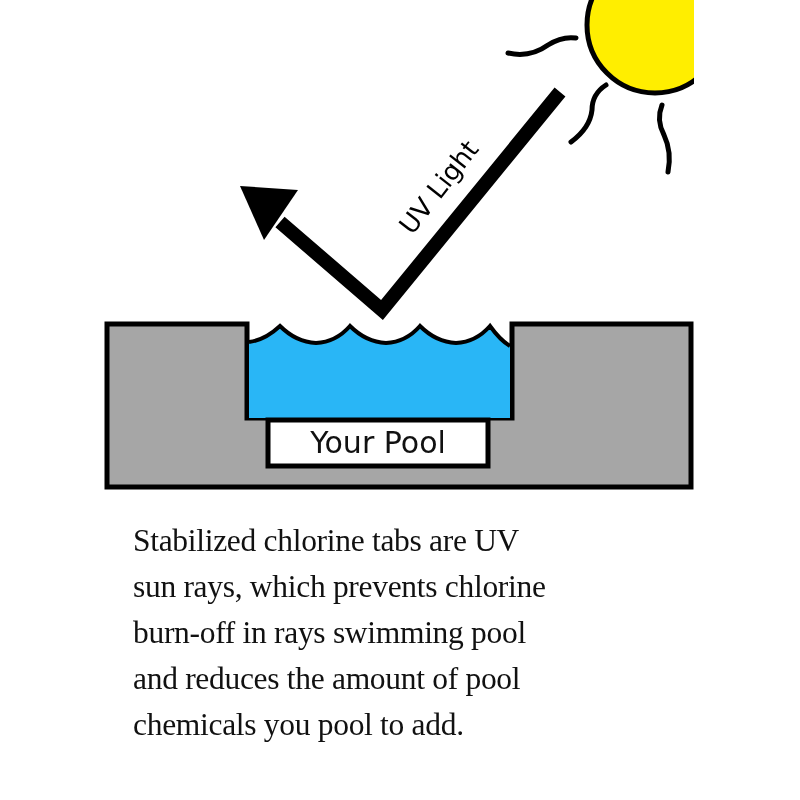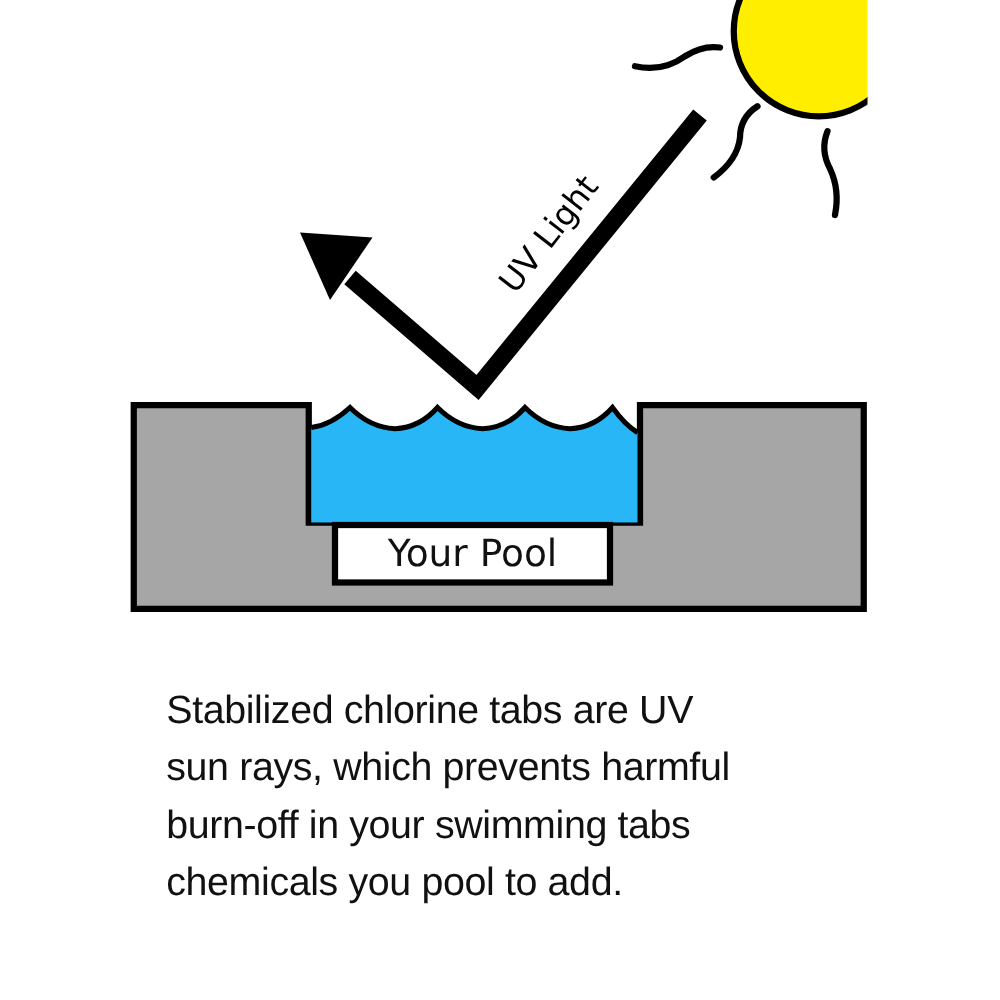--- a/index.html
+++ b/index.html
@@ -1,21 +1,21 @@
 <!DOCTYPE html>
 <html><head>
 <meta charset="utf-8">
 <style>
   html, body { margin: 0; padding: 0; background: #ffffff; }
   body { width: 800px; height: 800px; position: relative; overflow: hidden; font-family: "DejaVu Sans", sans-serif; }
   svg.diagram { position: absolute; left: 0; top: 0; }
   .caption {
     position: absolute; left: 133px; top: 518px; width: 640px;
-    font-family: Liberation Sans, sans-serif; font-size: 31.5px; line-height: 46px;
-    color: #111; letter-spacing: -0.3px; margin-top: 26px;
+    font-family: Liberation Serif, serif; font-size: 31.5px; line-height: 46px;
+    color: #111; letter-spacing: -0.3px;
   }
   .caption span { display: block; white-space: nowrap; }
 </style>
 </head>
 <body>
 
 <svg class="diagram" width="800" height="800" viewBox="0 0 800 800">
 
   <g>
     <circle cx="655" cy="25" r="68" fill="#FFEE00" stroke="#000" stroke-width="5"></circle>
@@ -39,16 +39,17 @@
     <path d="M249 342 Q265 340 280 326 Q296 342 316 343 Q336 342 350 326 Q366 342 386 343 Q406 342 420 326 Q436 342 456 343 Q476 342 490 326 Q500 340 510 346 L510 418 L249 418 Z" fill="#29B6F6" stroke="none"></path>
     <path d="M249 342 Q265 340 280 326 Q296 342 316 343 Q336 342 350 326 Q366 342 386 343 Q406 342 420 326 Q436 342 456 343 Q476 342 490 326 Q500 340 510 346" fill="none" stroke="#000" stroke-width="4"></path>
   </g>
 
   <rect x="268" y="420" width="220" height="46" fill="#fff" stroke="#000" stroke-width="5"></rect>
   <text x="378" y="453" text-anchor="middle" font-family="DejaVu Sans, sans-serif" font-size="30" fill="#111">Your Pool</text>
 </svg>
 
 <div class="caption">
   <span>Stabilized chlorine tabs are UV</span>
-  <span>sun rays, which prevents harmful</span>
-  <span>burn-off in your swimming tabs</span>
+  <span>sun rays, which prevents chlorine</span>
+  <span>burn-off in rays swimming pool</span>
+  <span>and reduces the amount of pool</span>
   <span>chemicals you pool to add.</span>
 </div>
 
 </body></html>

